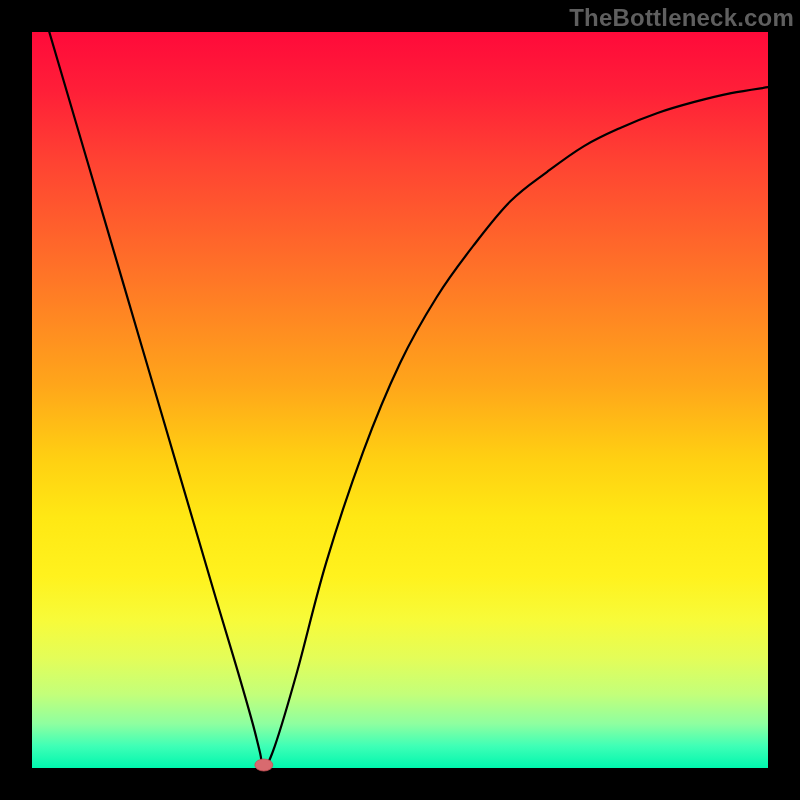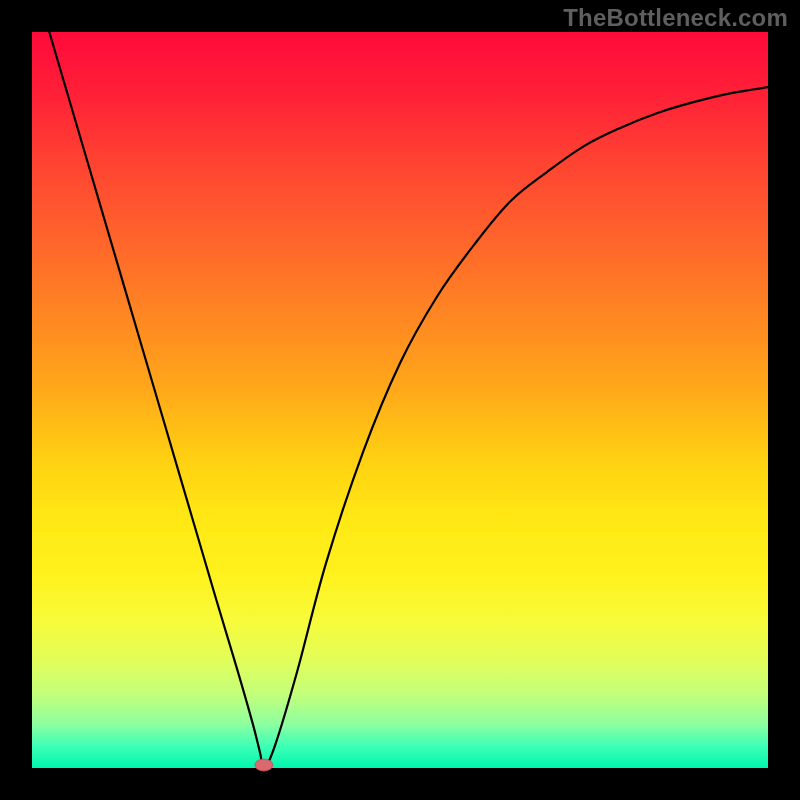--- a/index.html
+++ b/index.html
@@ -13,21 +13,21 @@
   }
   .frame {
     position: relative;
     width: 800px;
     height: 800px;
     background: #000;
   }
   .watermark {
     position: absolute;
     top: 4px;
-    right: 12px;
+    right: 6px;
     color: #5f5f5f;
     font-size: 24px;
     font-weight: 600;
     letter-spacing: 0.2px;
     z-index: 50;
   }
   .plot-area {
     position: absolute;
     left: 32px;
     top: 32px;

